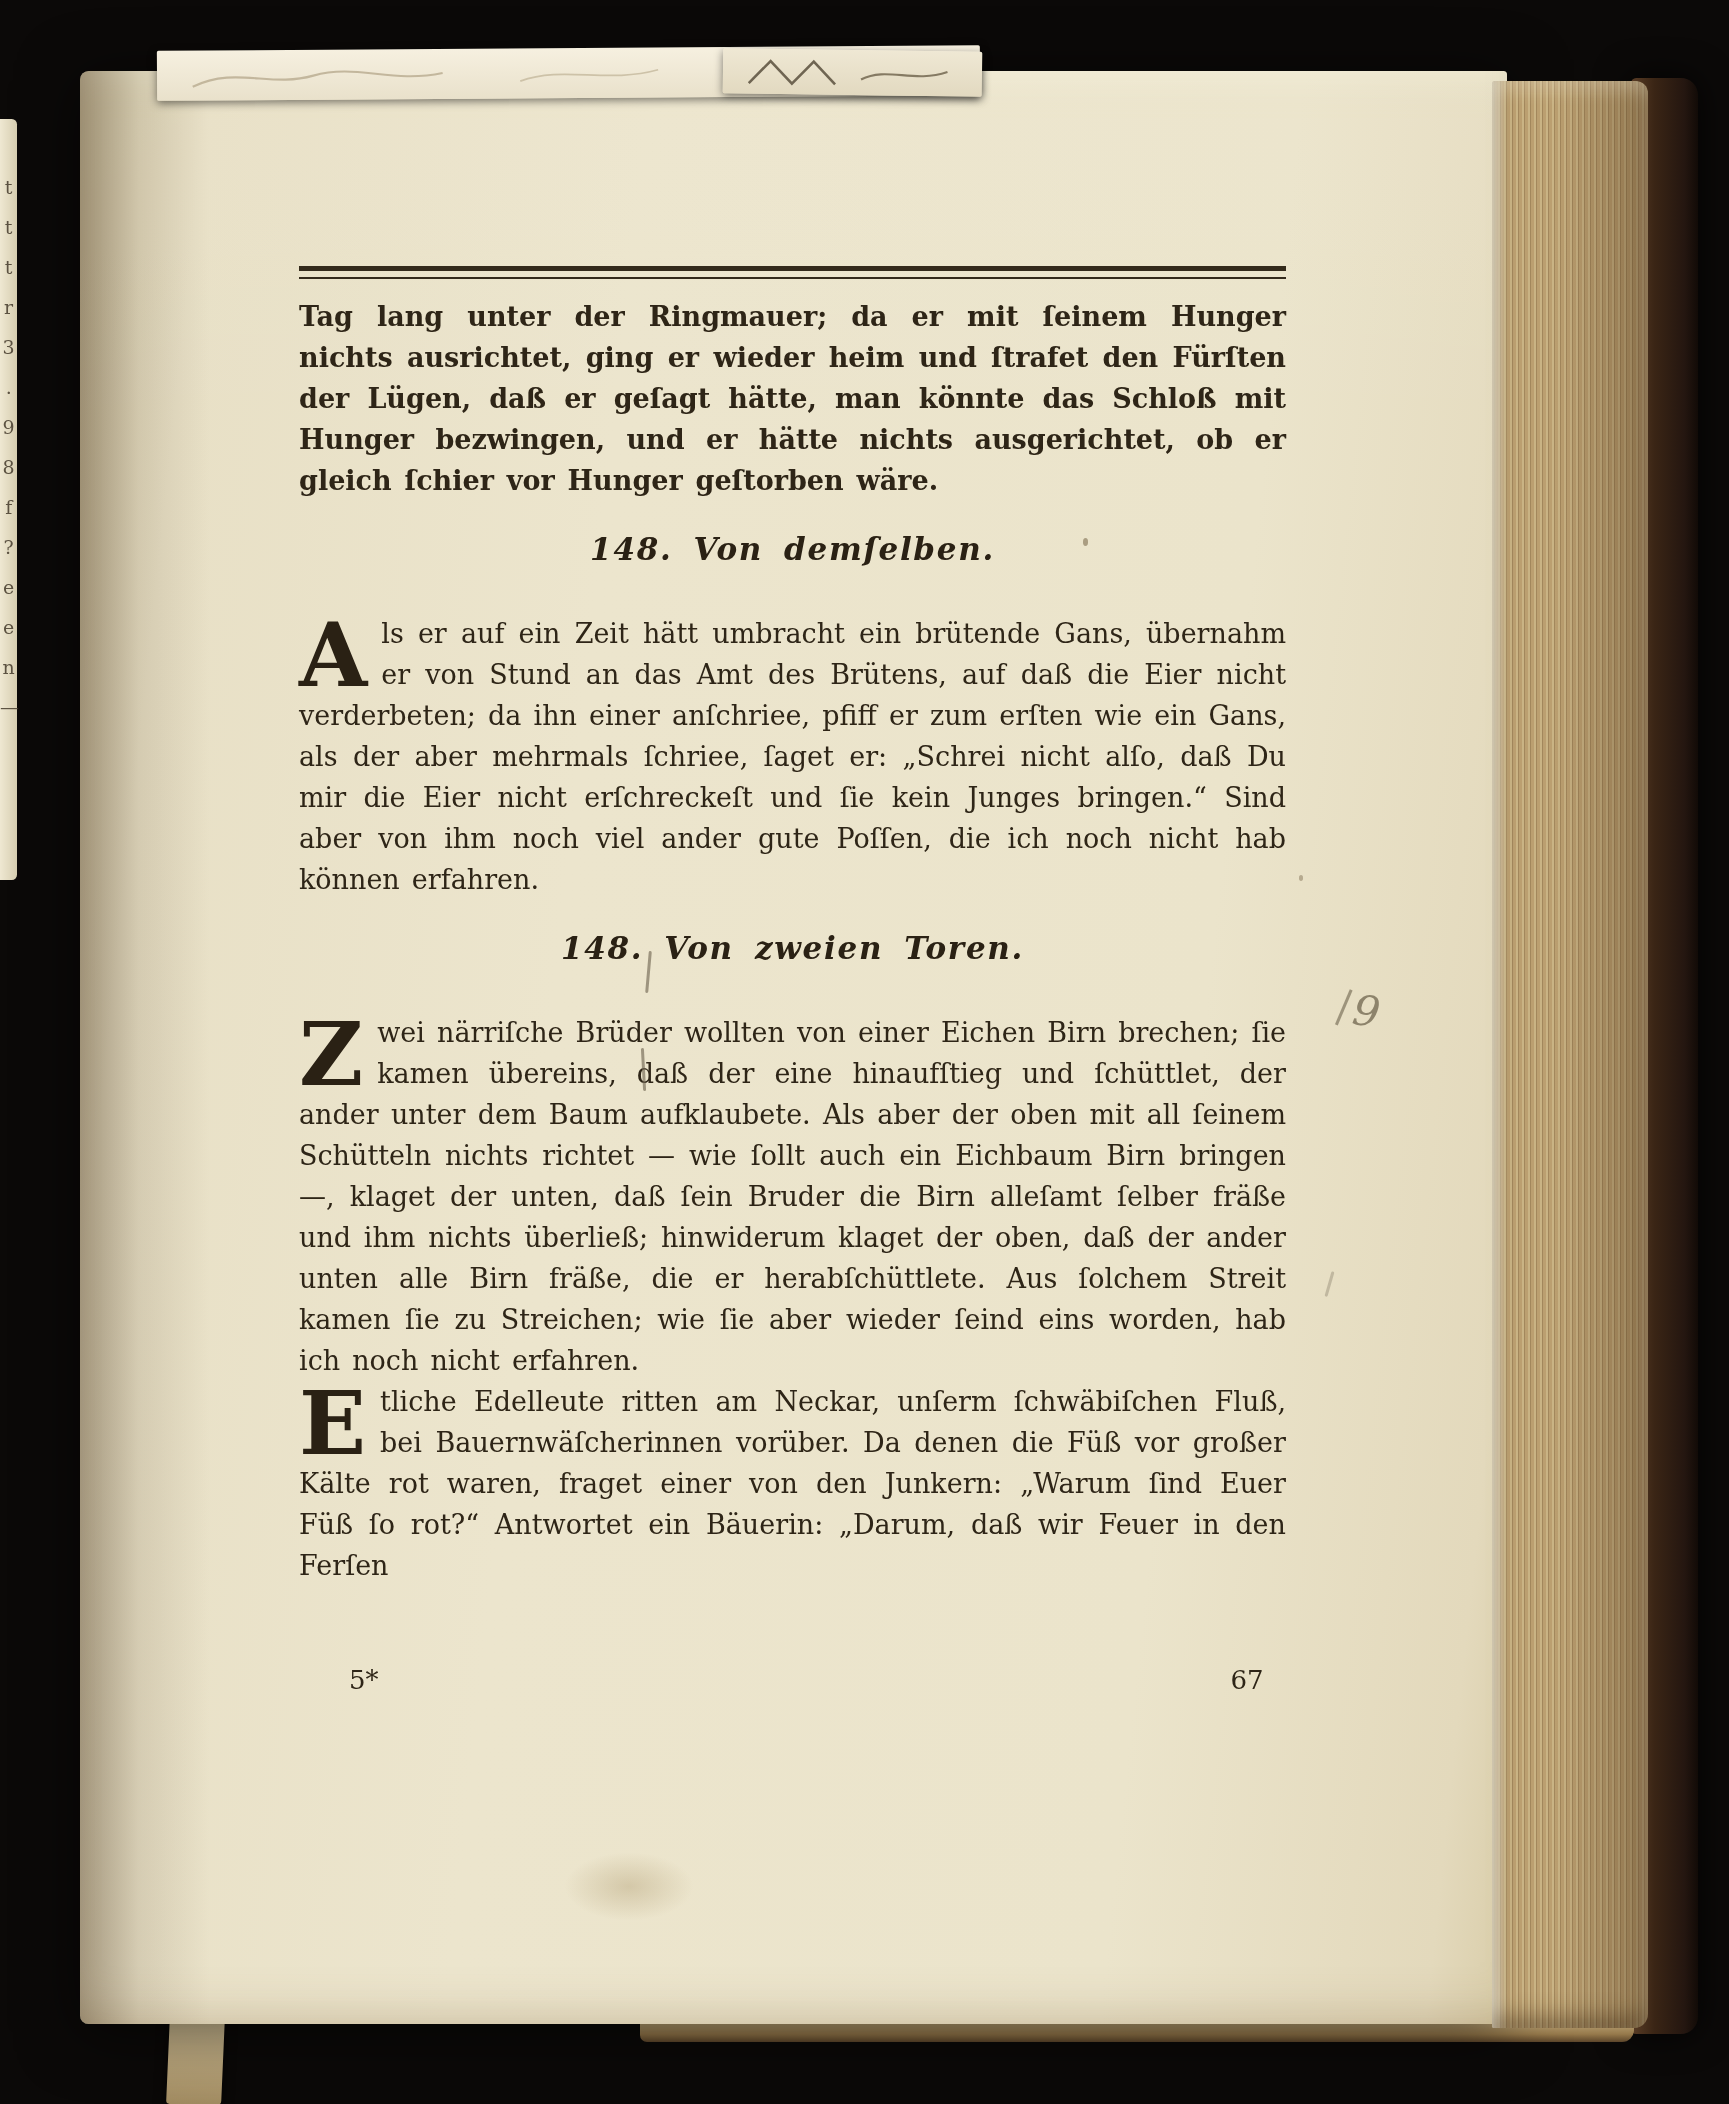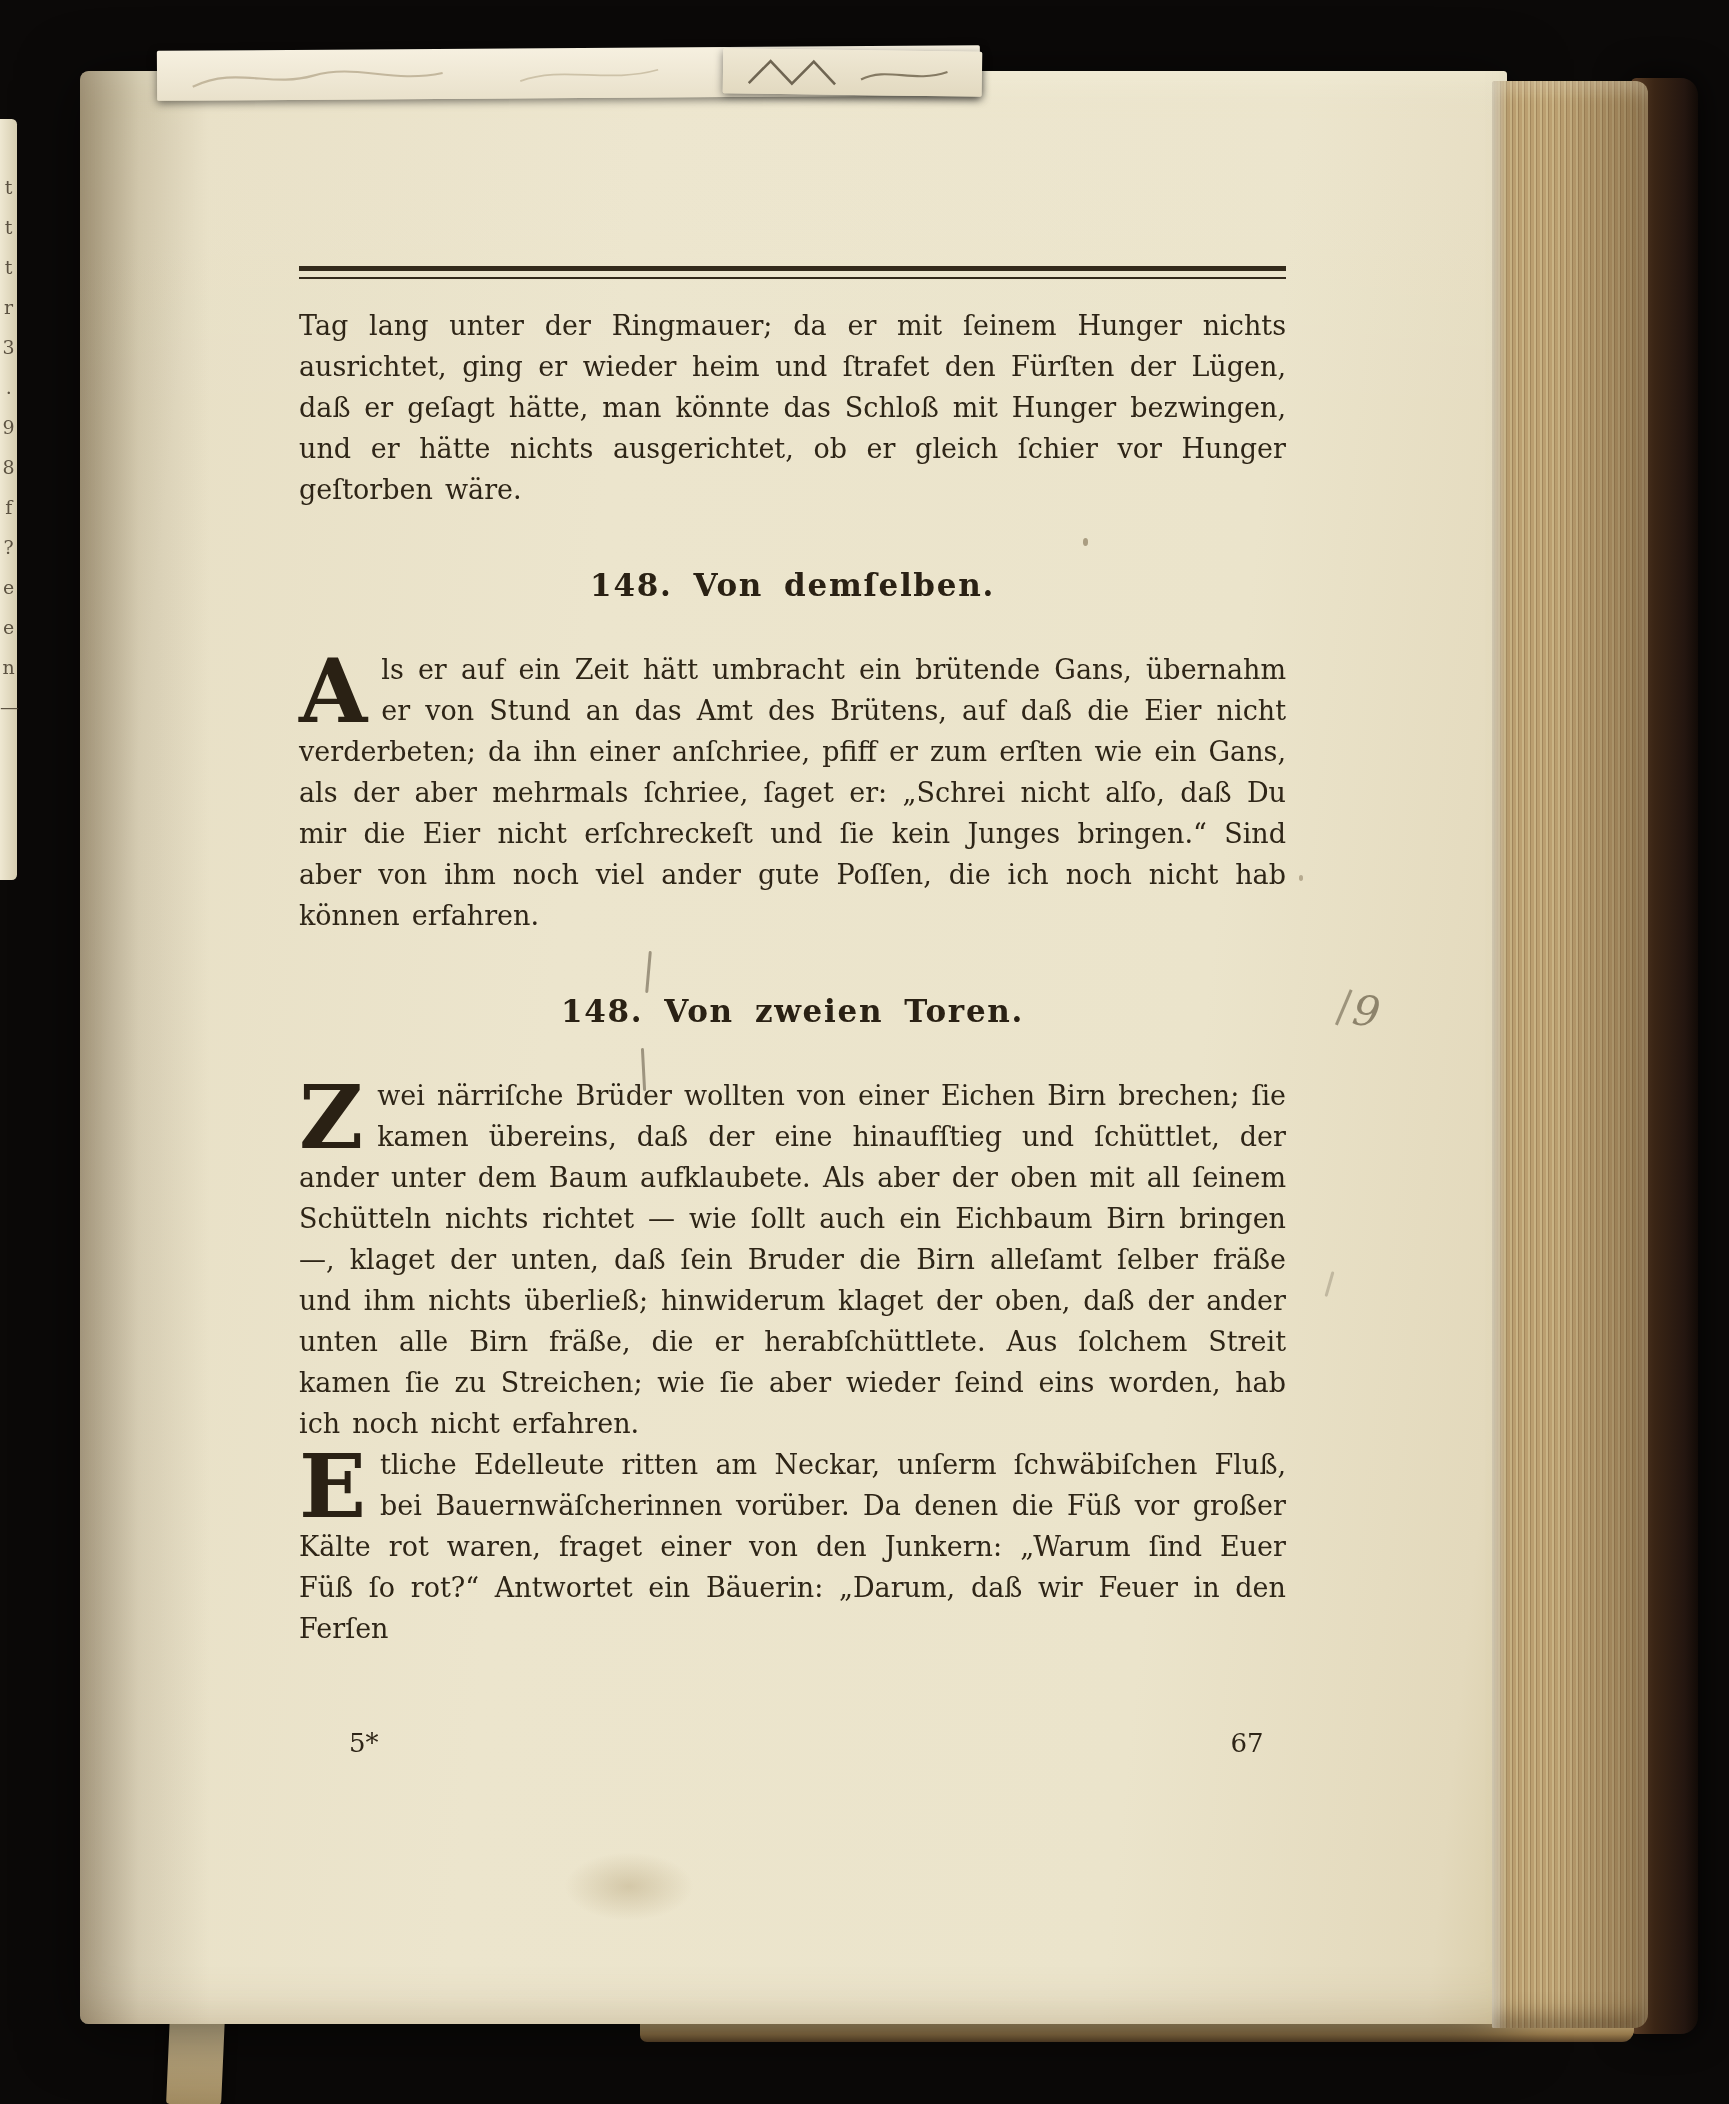--- a/index.html
+++ b/index.html
@@ -57,23 +57,23 @@
         background:linear-gradient(180deg,#efe8d4,#e2d9c0);}
   .paper svg{position:absolute;left:0;top:0;width:100%;height:100%;}
 
   
   .text-block{position:absolute;left:219px;top:195px;width:987px;color:#2e2517;
         font-size:27px;line-height:41px;}
   .head-rule{height:14.7px;}
   .head-rule::before{content:'';display:block;border-top:5.2px solid #332a1b;}
   .head-rule::after{content:'';display:block;border-top:2.6px solid #332a1b;margin-top:6px;}
   .body-par{margin:0;text-align:justify;word-spacing:3.5px;}
-  .intro{margin-top:24px;}
-  .heading{clear:both;margin:55px 0 43px;text-align:center;font-size:31px;font-weight:bold;
-        letter-spacing:1.7px;word-spacing:8.6px;color:#2a2114;}
+  .intro{margin-top:15px;font-weight:bold;}
+  .heading{clear:both;margin:28px 0 43px;text-align:center;font-size:31px;font-weight:bold;
+        letter-spacing:1.7px;word-spacing:8.6px;color:#2a2114;font-style:italic;}
   .dropcap{float:left;font-size:88px;line-height:74px;padding:5.2px 14px 0 0;
         font-weight:bold;color:#2a2114;}
   .continues{text-align-last:justify;}
   .footer{clear:both;display:flex;justify-content:space-between;margin-top:74px;
         padding:0 22.5px 0 50px;font-size:26px;color:#2e2517;}
 
   
   .pencil-note{position:absolute;left:1342px;top:986px;display:flex;gap:8.6px;
         color:rgba(125,115,92,.85);font-size:42px;font-style:italic;transform:rotate(9deg);}
   .pencil-slash{display:block;width:2.6px;height:38px;background:rgba(125,115,92,.7);

